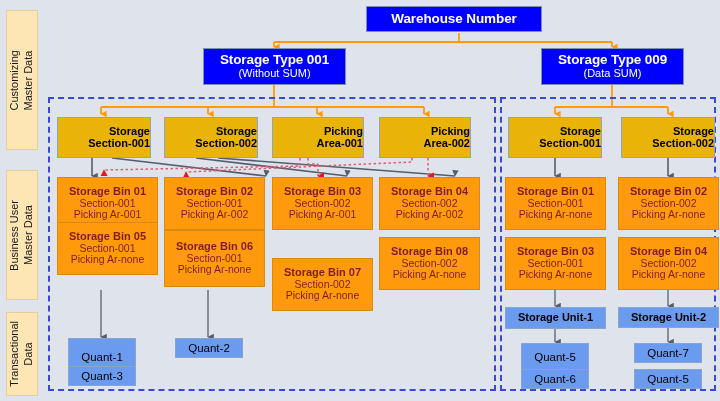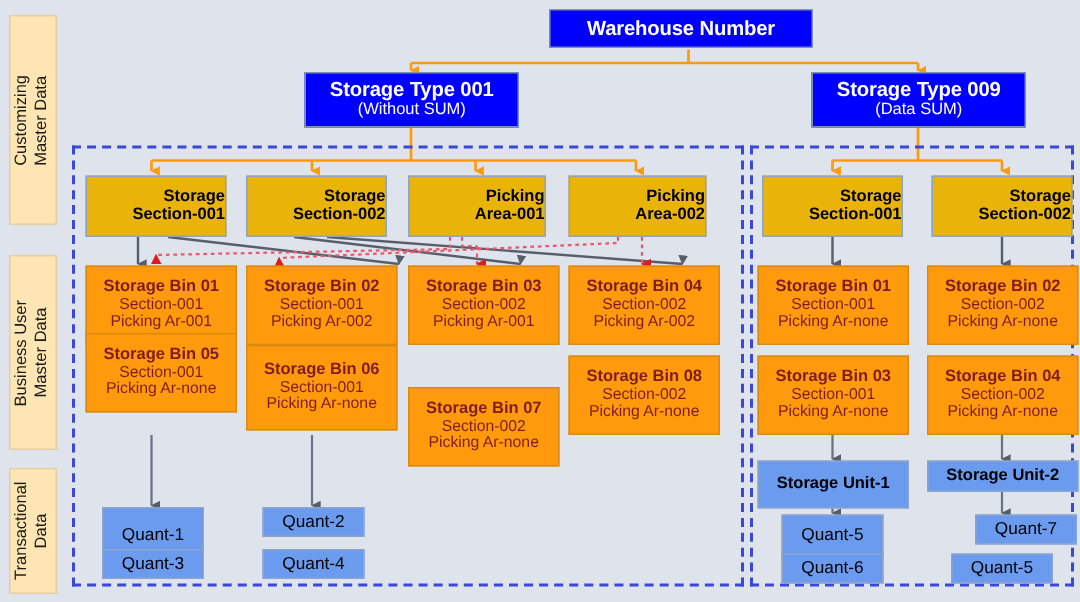--- a/index.html
+++ b/index.html
@@ -260,23 +260,20 @@
 
   <div class="node n-quant" style="left:68px; top:338px; width:68px; height:38px;align-items:center;">
     <div class="t1">Quant-1</div>
   </div>
   <div class="node n-quant" style="left:175px; top:338px; width:68px; height:20px;">
     <div class="t1">Quant-2</div>
   </div>
   <div class="node n-quant" style="left:68px; top:366px; width:68px; height:20px;">
     <div class="t1">Quant-3</div>
   </div>
-  <div class="node n-quant" style="left:175px; top:366px; width:68px; height:20px;">
-    <div class="t1">Quant-4</div>
-  </div>
 
   <div class="node n-blue" style="left:508px; top:117px; width:94px; height:41px;">
     <div class="t1">Storage</div>
     <div class="t2">Section-001</div>
   </div>
   <div class="node n-blue" style="left:621px; top:117px; width:94px; height:41px;">
     <div class="t1">Storage</div>
     <div class="t2">Section-002</div>
   </div>
 
@@ -294,33 +291,33 @@
     <div class="t1">Storage Bin 03</div>
     <div class="t2">Section-001</div>
     <div class="t3">Picking Ar-none</div>
   </div>
   <div class="node n-orange" style="left:618px; top:237px; width:101px; height:53px;">
     <div class="t1">Storage Bin 04</div>
     <div class="t2">Section-002</div>
     <div class="t3">Picking Ar-none</div>
   </div>
 
-  <div class="node n-unit" style="left:505px; top:307px; width:101px; height:32px;">
+  <div class="node n-unit" style="left:505px; top:307px; width:101px; height:22px;">
     <div class="t1">Storage Unit-1</div>
   </div>
   <div class="node n-unit" style="left:618px; top:307px; width:101px; height:21px;">
     <div class="t1">Storage Unit-2</div>
   </div>
 
   <div class="node n-quant" style="left:521px; top:343px; width:68px; height:28px;">
     <div class="t1">Quant-5</div>
   </div>
   <div class="node n-quant" style="left:521px; top:369px; width:68px; height:20px;">
     <div class="t1">Quant-6</div>
   </div>
-  <div class="node n-quant" style="left:634px; top:343px; width:68px; height:20px;margin-left:16px;">
+  <div class="node n-quant" style="left:634px; top:343px; width:68px; height:20px;">
     <div class="t1">Quant-7</div>
   </div>
   <div class="node n-quant" style="left:634px; top:369px; width:68px; height:20px;">
     <div class="t1">Quant-5</div>
   </div>
 
 </div>
 
 </body></html>

